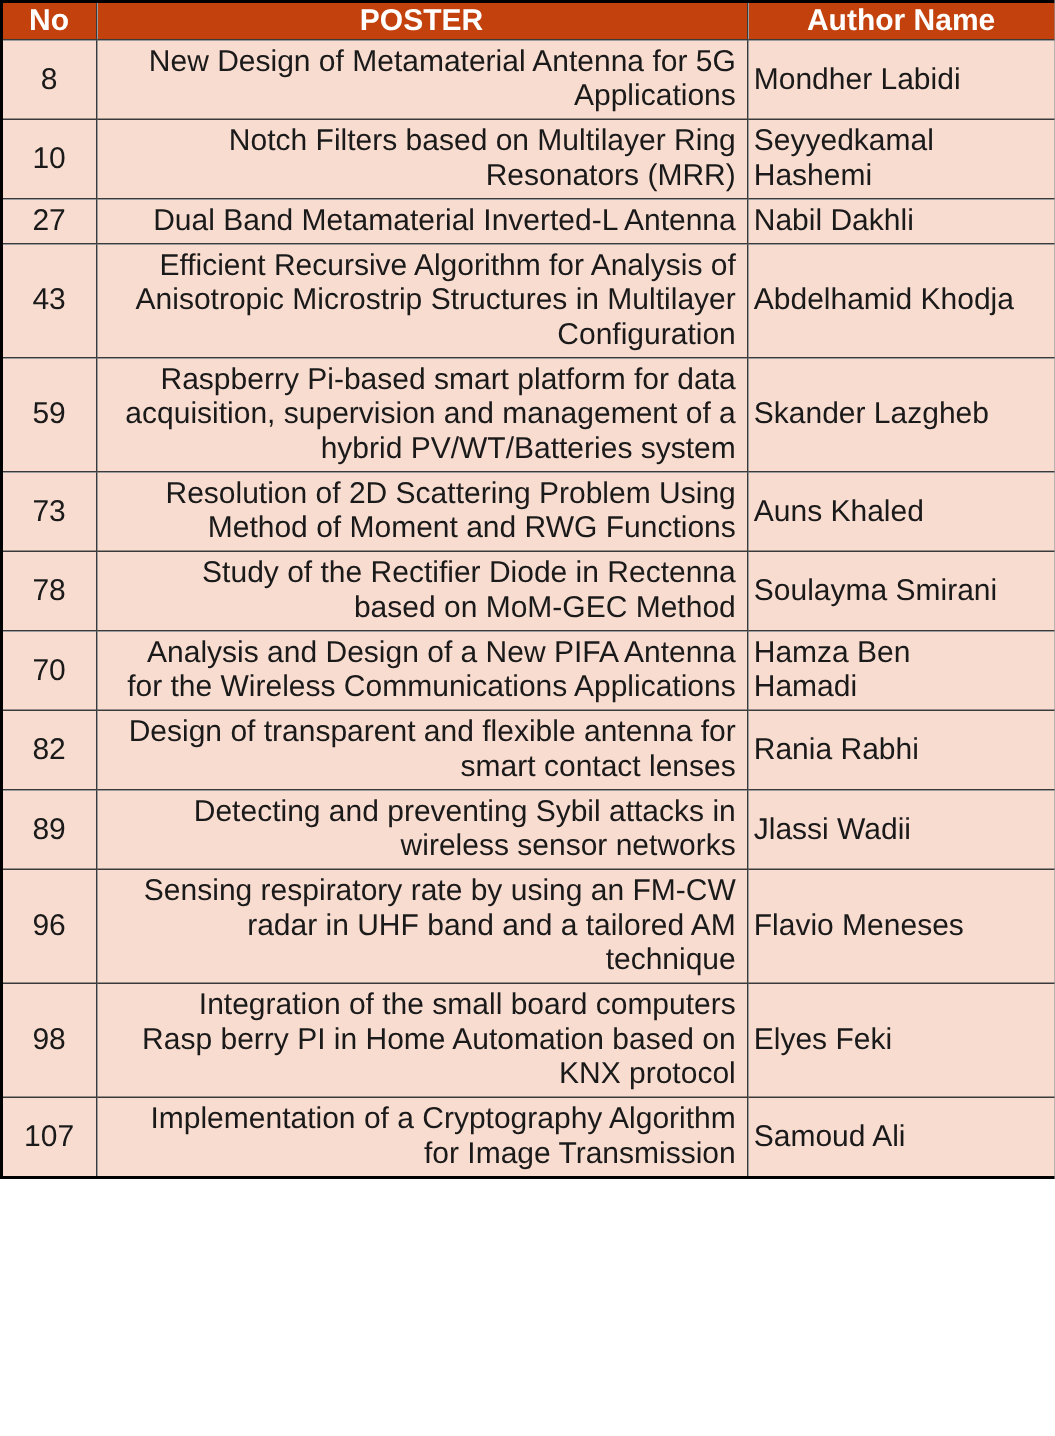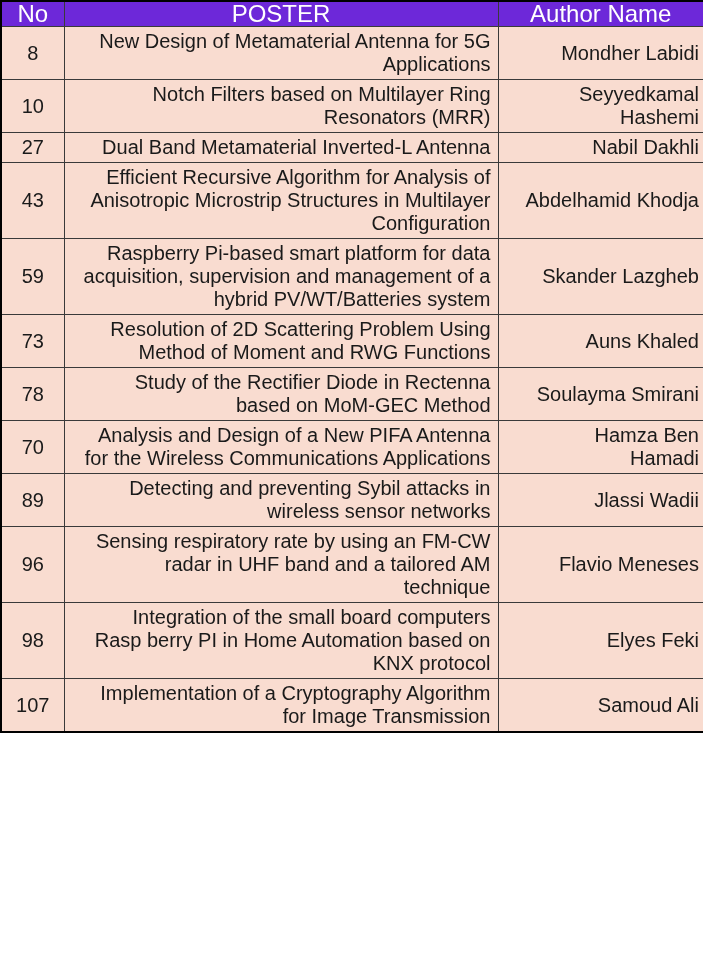--- a/index.html
+++ b/index.html
@@ -25,24 +25,24 @@
     vertical-align: middle;
     overflow: hidden;
   }
   
   col.col-no     { width: 63px; }
   col.col-poster { width: 434px; }
   col.col-author { width: 206px; }
 
   
   thead th {
-    background: #6d28d9;
+    background: #c2410c;
     color: #ffffff;
-    font-size: 24px;
-    font-weight: normal;
+    font-size: 20px;
+    font-weight: bold;
     line-height: 22px;
     padding: 1px 2px;
     text-align: center;
   }
 
   
   tbody td {
     background: #f9dcd0;
     font-size: 20px;
     line-height: 23px;
@@ -50,21 +50,21 @@
   }
   td.cell-no {
     text-align: center;
   }
   td.cell-poster {
     text-align: right;
     padding-left: 19px;
     padding-right: 7px;
   }
   td.cell-author {
-    text-align: right;
+    text-align: left;
     white-space: pre-line;
   }
 </style>
 </head>
 <body>
 
 <table class="poster-table">
   <colgroup>
     <col class="col-no">
     <col class="col-poster">
@@ -114,20 +114,25 @@
         <td class="cell-poster">Study of the Rectifier Diode in Rectenna based on MoM-GEC Method</td>
         <td class="cell-author">Soulayma Smirani</td>
       </tr>
       <tr>
         <td class="cell-no">70</td>
         <td class="cell-poster">Analysis and Design of a New PIFA Antenna for the Wireless Communications Applications</td>
         <td class="cell-author">Hamza Ben
 Hamadi</td>
       </tr>
       <tr>
+        <td class="cell-no">82</td>
+        <td class="cell-poster">Design of transparent and flexible antenna for smart contact lenses</td>
+        <td class="cell-author">Rania Rabhi</td>
+      </tr>
+      <tr>
         <td class="cell-no">89</td>
         <td class="cell-poster">Detecting and preventing Sybil attacks in wireless sensor networks</td>
         <td class="cell-author">Jlassi Wadii</td>
       </tr>
       <tr>
         <td class="cell-no">96</td>
         <td class="cell-poster">Sensing respiratory rate by using an FM-CW radar in UHF band and a tailored AM technique</td>
         <td class="cell-author">Flavio Meneses</td>
       </tr>
       <tr>

